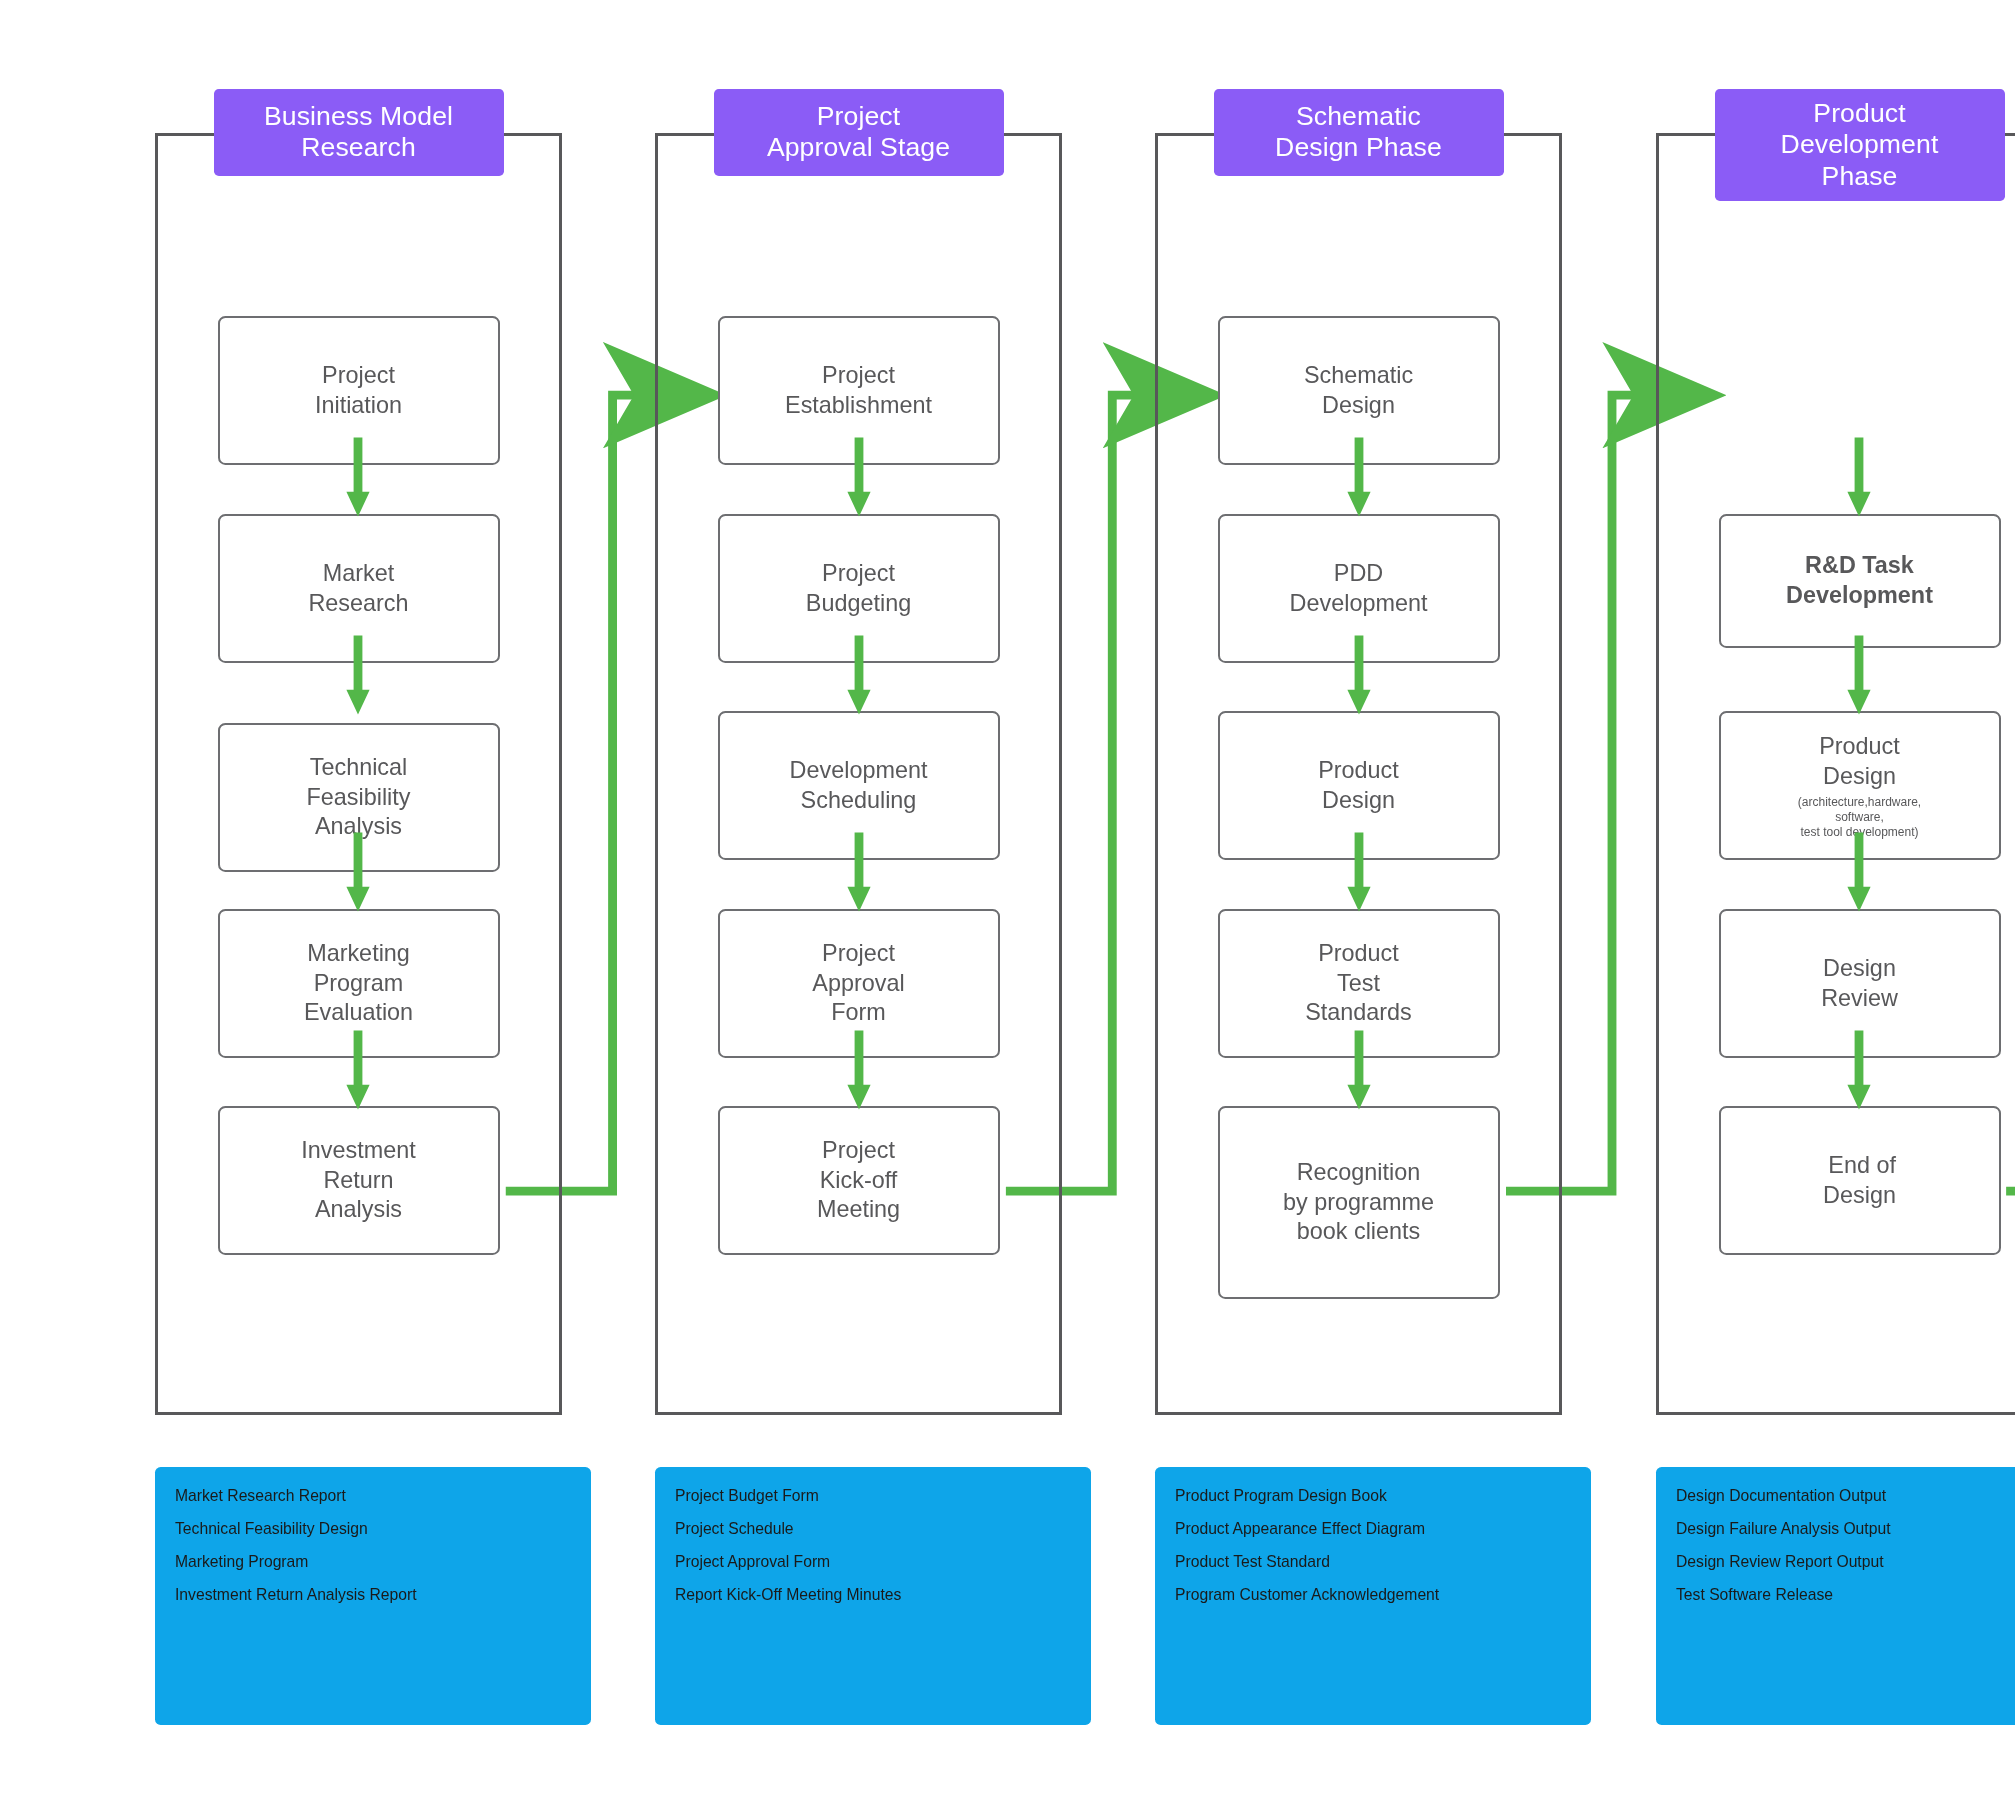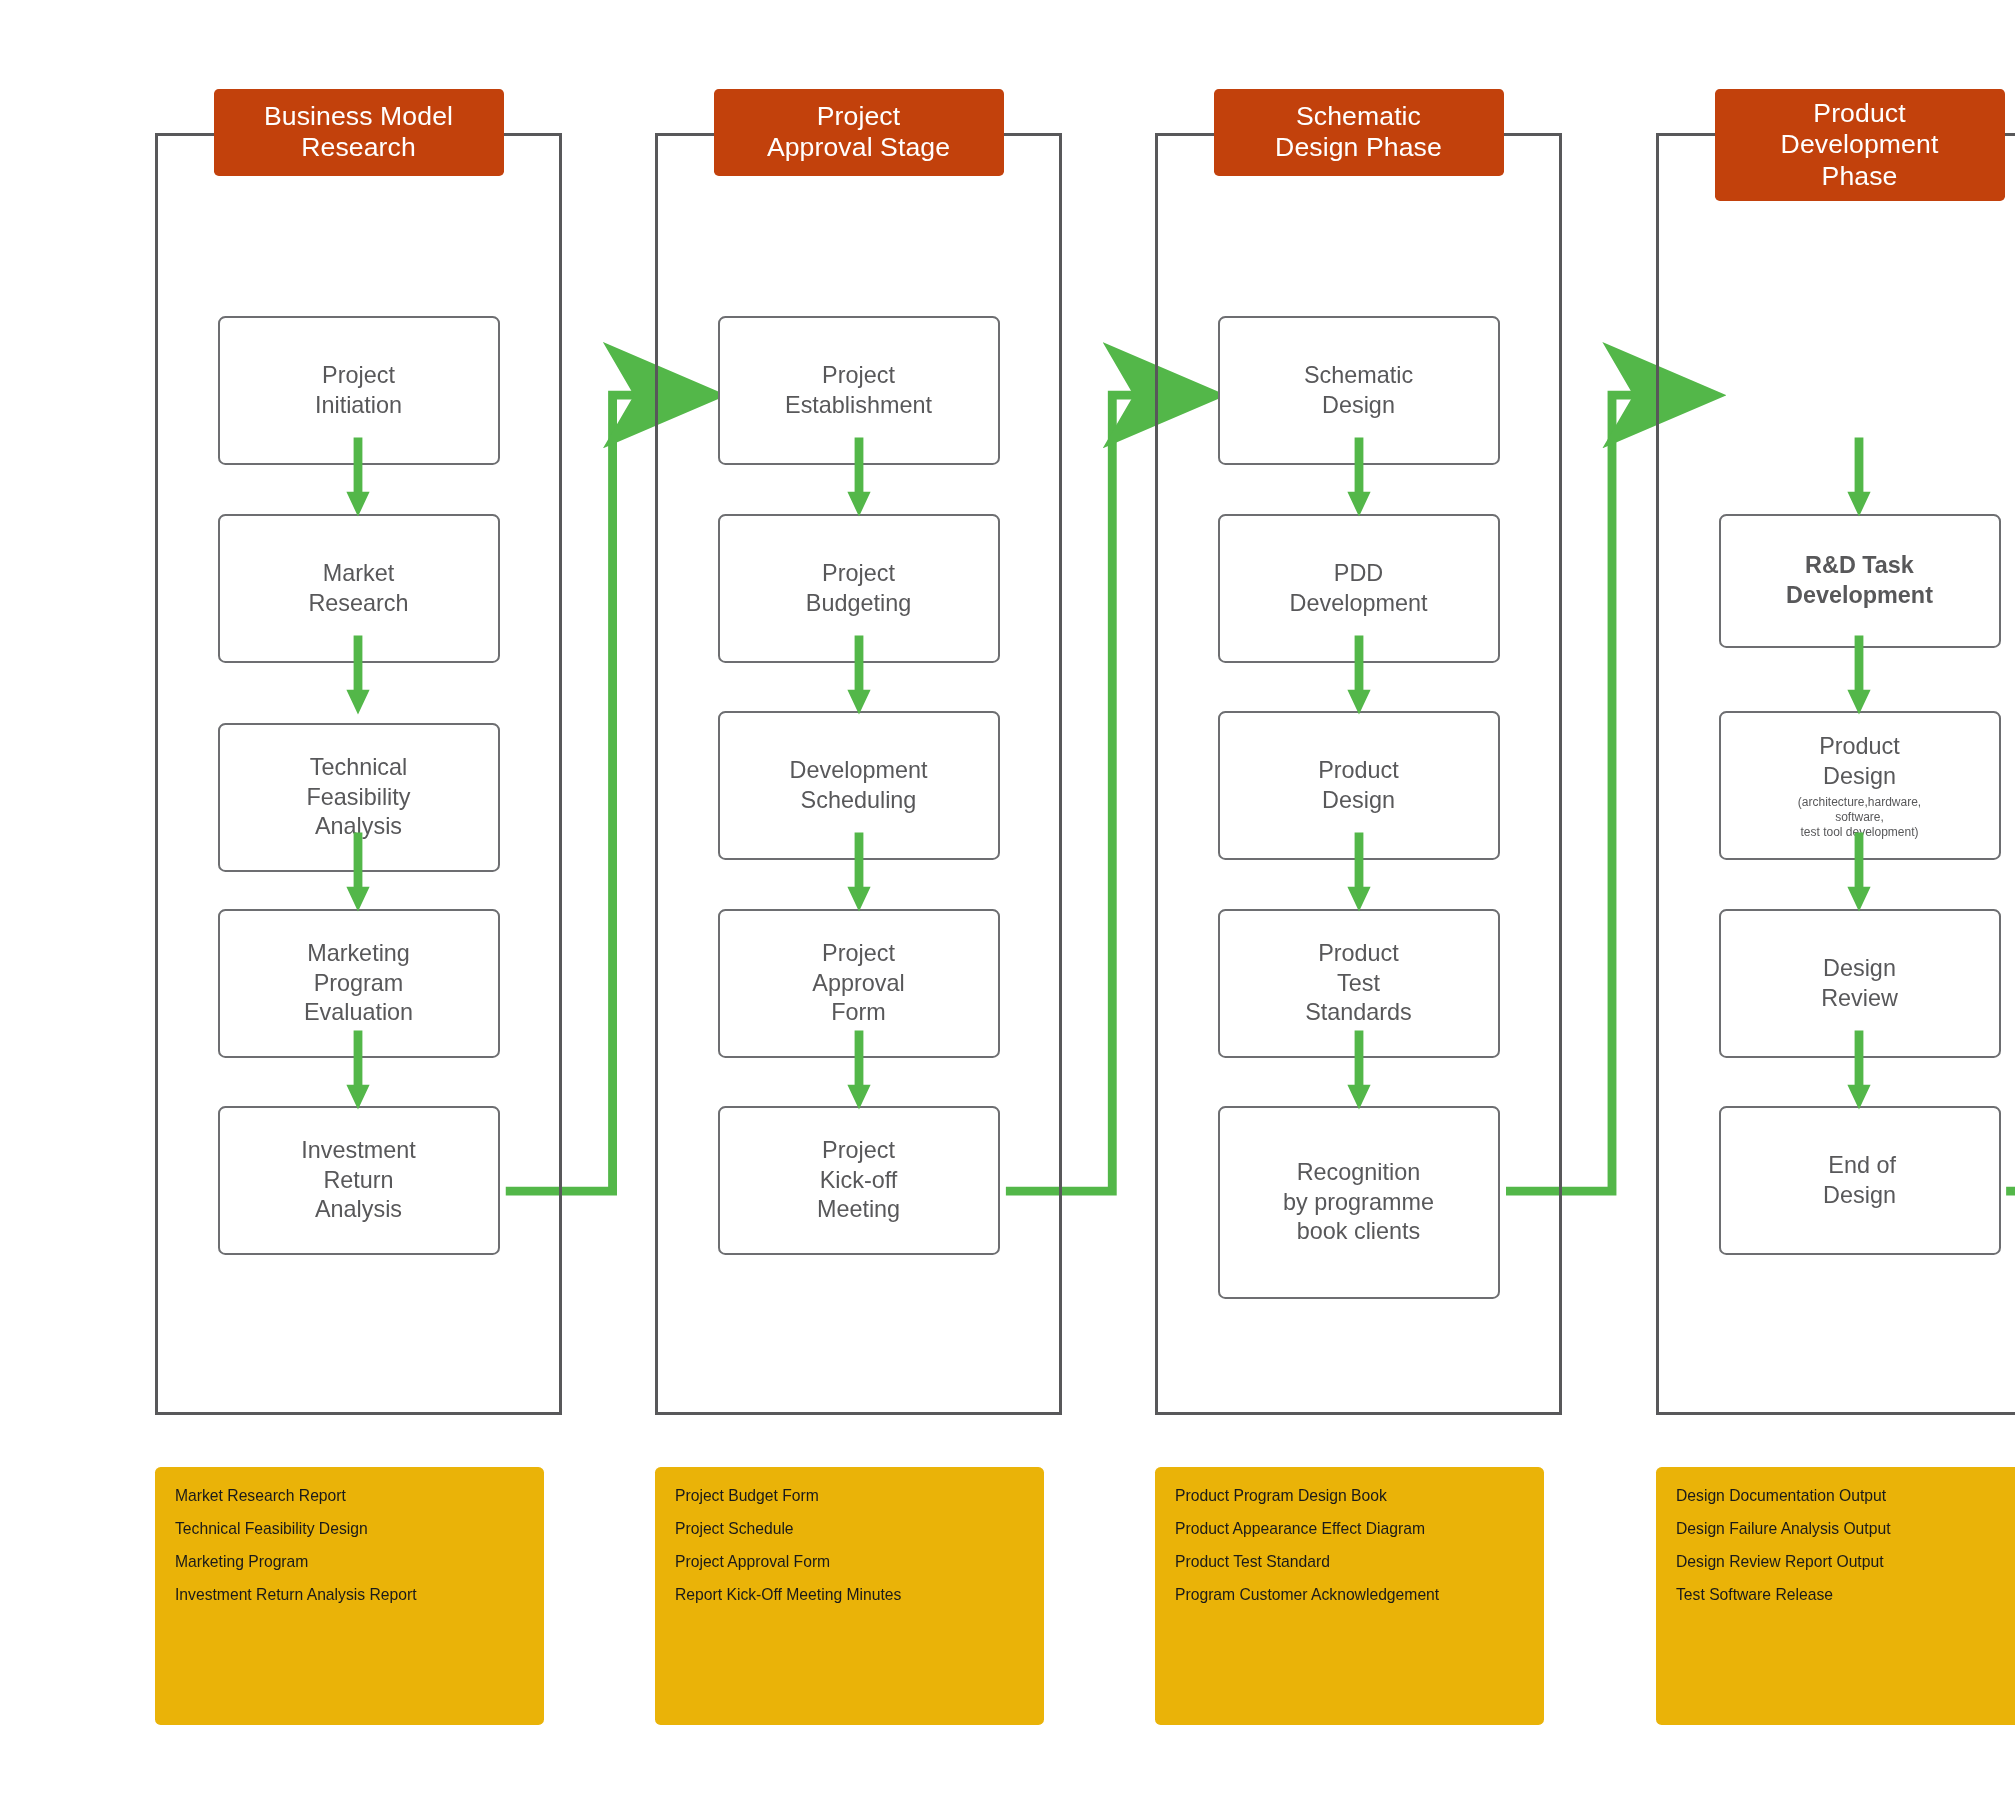--- a/index.html
+++ b/index.html
@@ -20,21 +20,21 @@
     position:absolute;left:0;top:0;width:407px;height:1282px;
     border:3.6px solid #58585a;border-top-width:3.6px;
     box-sizing:border-box;
     background:transparent;
   }
   
   .hdr{
     position:absolute;left:50%;transform:translateX(-50%);
     top:-44px;
     width:290px;
-    background:#c2410c;
+    background:#8b5cf6;
     border-radius:4.8px;
     color:#ffffff;
     font-size:26.6px;
     line-height:1.18;
     text-align:center;
     padding:12px 4px;
     box-sizing:border-box;
     z-index:30;
     letter-spacing:0.1px;
   }
@@ -58,22 +58,22 @@
     z-index:20;
   }
   .node .sub{
     font-size:12px;line-height:1.22;margin-top:4px;color:#58585a;
   }
 
   
   .legend{
     position:absolute;
     top:1467px;
-    width:389px;
-    background:#eab308;
+    width:436px;
+    background:#0ea5e9;
     border-radius:5.6px;
     box-sizing:border-box;
     padding:18.5px 20px;
     z-index:10;
   }
   .legend .ln{
     color:#1a1a1a;
     font-size:15.7px;
     line-height:1.24;
     margin:0 0 13.7px 0;

